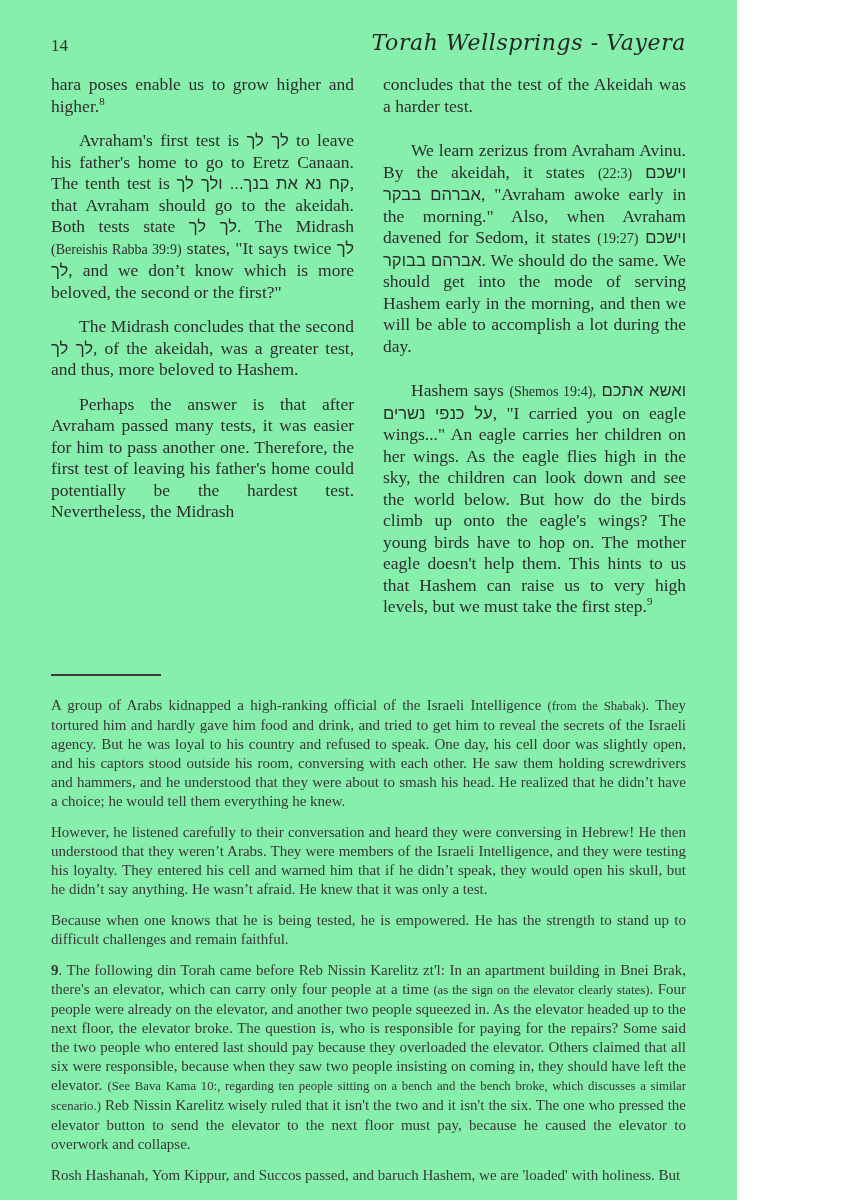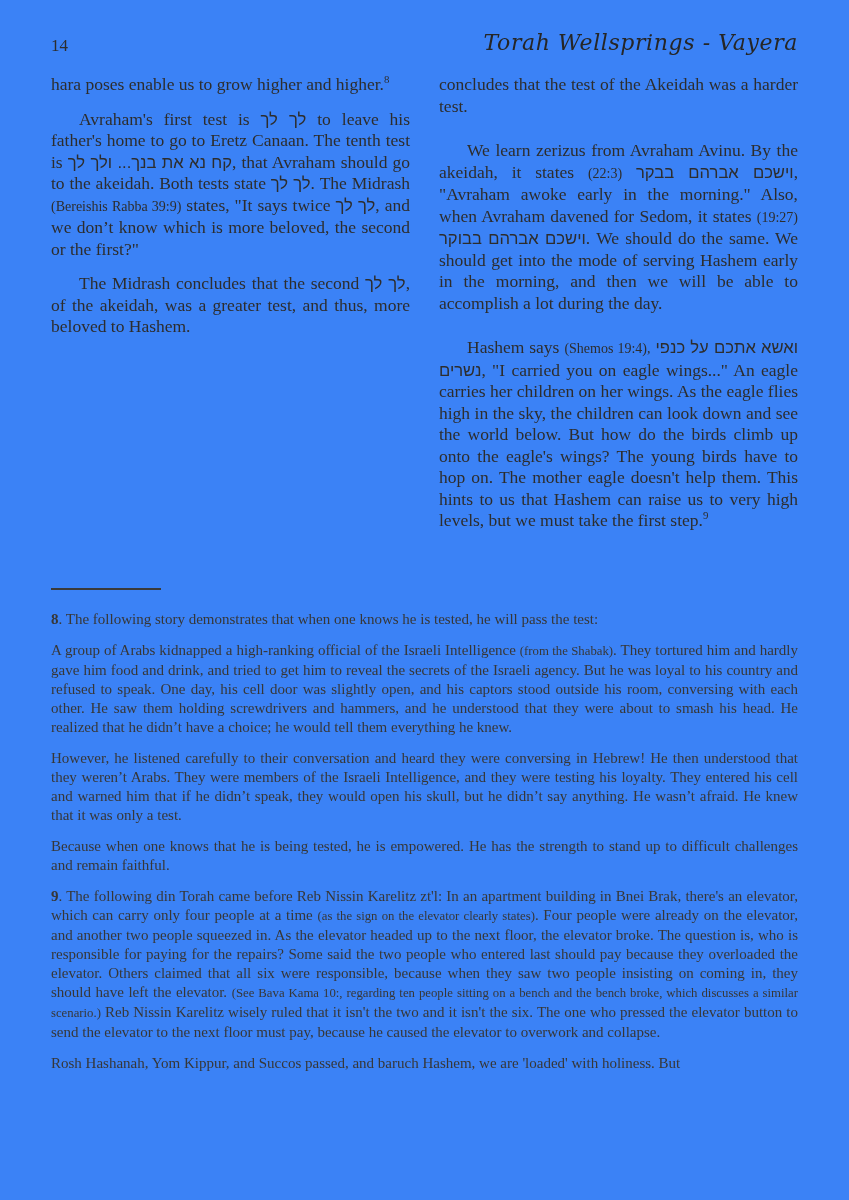--- a/index.html
+++ b/index.html
@@ -1,22 +1,22 @@
 <!DOCTYPE html>
 <html><head>
 <meta charset="utf-8">
 <style>
   html, body { margin: 0; padding: 0; background: #ffffff; }
   .page {
     position: relative;
-    width: 849px;
+    width: 737px;
     height: 1200px;
     box-sizing: border-box;
     padding: 30px 51px 0 51px;
-    background: #3b82f6;
+    background: #86efac;
     font-family: "Liberation Serif", "DejaVu Serif", serif;
     color: #2d2d2d;
     overflow: hidden;
   }
   
   .page-header { position: relative; height: 32px; margin-bottom: 12px; }
   .page-number {
     position: absolute; left: 0; top: 6px;
     font-size: 17px; color: #2d2d2d;
   }
@@ -69,32 +69,32 @@
   <div class="page-header">
     <span class="page-number">14</span>
     <span class="page-title">Torah Wellsprings - Vayera</span>
   </div>
 
   <div class="columns">
     <div class="col col-left">
         <p><span>hara poses enable us to grow higher and higher.</span><span class="sup">8</span></p>
         <p class="indent"><span>Avraham's first test is </span><span class="he he" dir="rtl">לך לך</span><span> to leave his father's home to go to Eretz Canaan. The tenth test is </span><span class="he he" dir="rtl">קח נא את בנך... ולך לך</span><span>, that Avraham should go to the akeidah. Both tests state </span><span class="he he" dir="rtl">לך לך</span><span>. The Midrash </span><span class="sm it">(Bereishis Rabba</span><span class="sm"> 39:9)</span><span> states, "It says twice </span><span class="he he" dir="rtl">לך לך</span><span>, and we don’t know which is more beloved, the second or the first?"</span></p>
         <p class="indent"><span>The Midrash concludes that the second </span><span class="he he" dir="rtl">לך לך</span><span>, of the </span><span class="it">akeidah</span><span>, was a greater test, and thus, more beloved to Hashem.</span></p>
+        <p class="indent"><span>Perhaps the answer is that after Avraham passed many tests, it was easier for him to pass another one. Therefore, the first test of leaving his father's home could potentially be the hardest test. Nevertheless, the Midrash</span></p>
       </div>
     <div class="col col-right">
         <p><span>concludes that the test of the Akeidah was a harder test.</span></p>
         <p class="indent"><span>We learn zerizus from Avraham Avinu. By the akeidah, it states </span><span class="sm">(22:3)</span><span> </span><span class="he he" dir="rtl">וישכם אברהם בבקר</span><span>, "Avraham awoke early in the morning." Also, when Avraham davened for Sedom, it states </span><span class="sm">(19:27)</span><span> </span><span class="he he" dir="rtl">וישכם אברהם בבוקר</span><span>. We should do the same. We should get into the mode of serving Hashem early in the morning, and then we will be able to accomplish a lot during the day.</span></p>
         <p class="indent"><span>Hashem says </span><span class="sm it">(Shemos</span><span class="sm"> 19:4),</span><span> </span><span class="he he" dir="rtl">ואשא אתכם על כנפי נשרים</span><span>, "I carried you on eagle wings..." An eagle carries her children on her wings. As the eagle flies high in the sky, the children can look down and see the world below. But how do the birds climb up onto the eagle's wings? The young birds have to hop on. The mother eagle doesn't help them. This hints to us that Hashem can raise us to very high levels, but we must take the first step.</span><span class="sup">9</span></p>
       </div>
   </div>
 
   <div class="footnote-divider"></div>
 
   <div class="footnotes">
-      <p><span class="bd">8</span><span>. The following story demonstrates that when one knows he is tested, he will pass the test:</span></p>
       <p><span>A group of Arabs kidnapped a high-ranking official of the Israeli Intelligence </span><span class="sm">(from the </span><span class="sm it">Shabak</span><span class="sm">)</span><span>. They tortured him and hardly gave him food and drink, and tried to get him to reveal the secrets of the Israeli agency. But he was loyal to his country and refused to speak. One day, his cell door was slightly open, and his captors stood outside his room, conversing with each other. He saw them holding screwdrivers and hammers, and he understood that they were about to smash his head. He realized that he didn’t have a choice; he would tell them everything he knew.</span></p>
       <p><span>However, he listened carefully to their conversation and heard they were conversing </span><span class="it">in Hebrew</span><span>! He then understood that they weren’t Arabs. They were members of the Israeli Intelligence, and they were testing his loyalty. They entered his cell and warned him that if he didn’t speak, they would open his skull, but he didn’t say anything. He wasn’t afraid. He knew that it was only a test.</span></p>
       <p><span>Because when one knows that he is being tested, he is empowered. He has the strength to stand up to difficult challenges and remain faithful.</span></p>
       <p><span class="bd">9</span><span>. The following </span><span class="it">din Torah</span><span> came before Reb Nissin Karelitz </span><span class="it">zt'l</span><span>: In an apartment building in Bnei Brak, there's an elevator, which can carry only four people at a time </span><span class="sm">(as the sign on the elevator clearly states)</span><span>. Four people were already on the elevator, and another two people squeezed in. As the elevator headed up to the next floor, the elevator broke. The question is, who is responsible for paying for the repairs? Some said the two people who entered last should pay because they overloaded the elevator. Others claimed that all six were responsible, because when they saw two people insisting on coming in, they should have left the elevator. </span><span class="sm">(See </span><span class="sm it">Bava Kama</span><span class="sm"> 10:, regarding ten people sitting on a bench and the bench broke, which discusses a similar scenario.)</span><span> Reb Nissin Karelitz wisely ruled that it isn't the two and it isn't the six. The one who pressed the elevator button to send the elevator to the next floor must pay, because he caused the elevator to overwork and collapse.</span></p>
       <p><span>Rosh Hashanah, Yom Kippur, and Succos passed, and baruch Hashem, we are 'loaded' with holiness. But</span></p>
     </div>
 
 </div>
 
 </body></html>

